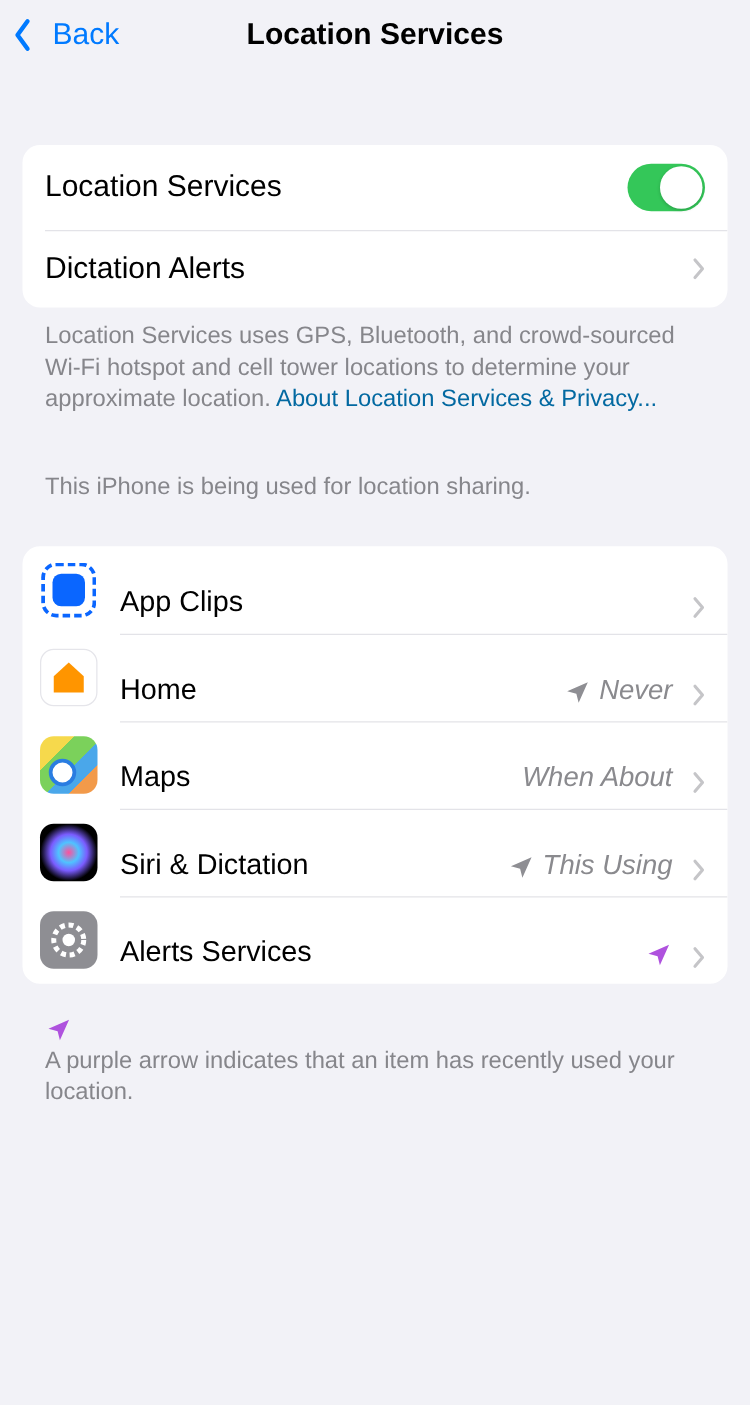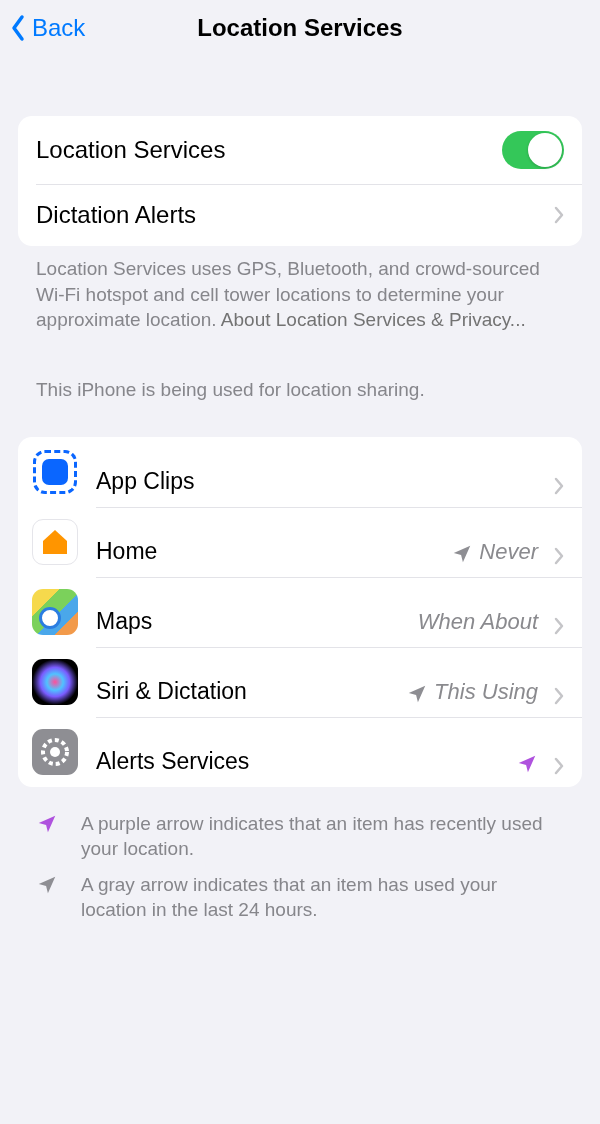--- a/index.html
+++ b/index.html
@@ -16,21 +16,21 @@
     display: flex;
     align-items: center;
     position: relative;
     padding: 0 10px;
   }
   .back-btn {
     display: flex;
     align-items: center;
     color: #007aff;
     font-size: 24px;
-    gap: 6px;
+    gap: 16px;
     cursor: pointer;
   }
   .back-btn .chev {
     width: 16px; height: 28px;
     display: inline-block;
   }
   .nav-title {
     position: absolute;
     left: 0; right: 0;
     text-align: center;
@@ -90,21 +90,21 @@
     position: absolute;
     top: 2px; right: 2px;
     box-shadow: 0 1px 3px rgba(0,0,0,0.2);
   }
   .footer-text {
     font-size: 19px;
     color: #86868b;
     padding: 10px 18px 0 18px;
     line-height: 1.35;
   }
-  .footer-text .link { color: #737373; }
+  .footer-text .link { color: #0369a1; }
   .app-row {
     display: flex;
     align-items: flex-end;
     padding: 12px 18px 12px 14px;
     min-height: 68px;
     position: relative;
   }
   .icon-wrap {
     width: 46px; height: 46px;
     border-radius: 11px;
@@ -128,25 +128,26 @@
   }
   .arrow-ind {
     width: 22px; height: 22px;
     margin-right: 6px;
     flex-shrink: 0;
   }
   .arrow-ind.purple path { fill: #af52de; }
   .arrow-ind.gray path { fill: #8e8e93; }
   .legend {
     display: flex;
-    gap: 17px;
+    gap: 1px;
     padding: 10px 18px 0 18px;
     font-size: 19px;
     color: #86868b;
     line-height: 1.35;
+    flex-direction: column;
   }
   .legend .arrow-ind { margin-top: 2px; }
   
   .icon-appclips {
     width: 44px; height: 44px;
     border: 3.5px dashed #0a66ff;
     border-radius: 12px;
     display: flex; align-items:center; justify-content:center;
   }
   .icon-appclips .inner {
@@ -287,19 +288,13 @@
 
 
   <div style="height:14px"></div>
 
   <div class="legend">
     <span class="arrow-ind purple"><svg viewBox="0 0 24 24">
           <path d="M3 11 L21 3 L13 21 L11 13 Z"></path>
         </svg></span>
     <span>A purple arrow indicates that an item has recently used your location.</span>
   </div>
-  <div class="legend">
-    <span class="arrow-ind gray"><svg viewBox="0 0 24 24">
-          <path d="M3 11 L21 3 L13 21 L11 13 Z"></path>
-        </svg></span>
-    <span>A gray arrow indicates that an item has used your location in the last 24 hours.</span>
-  </div>
 </div>
 
 </body></html>

